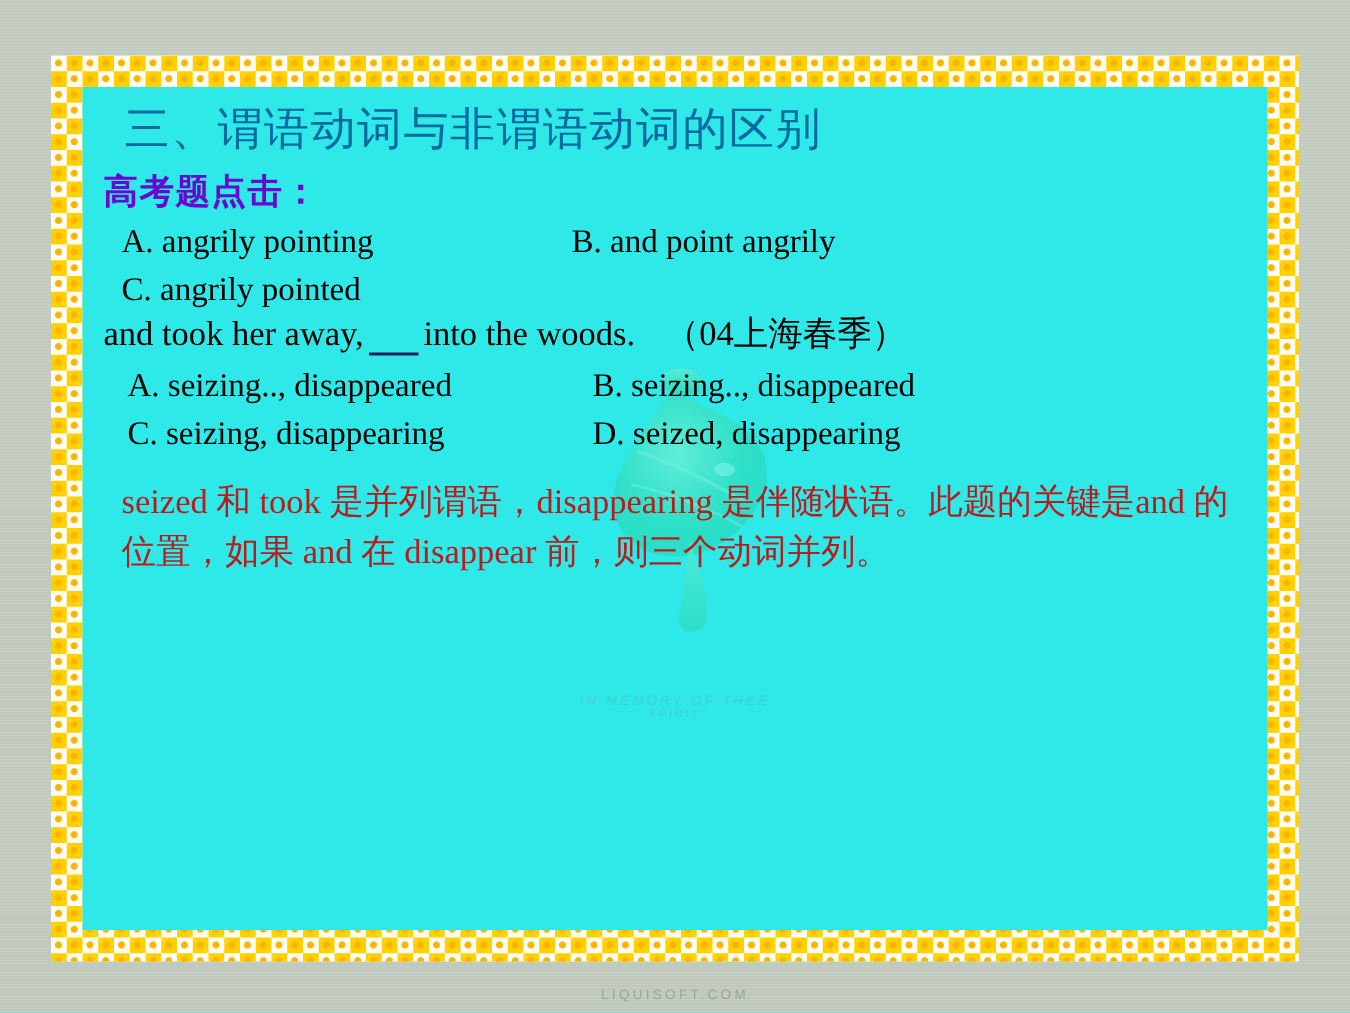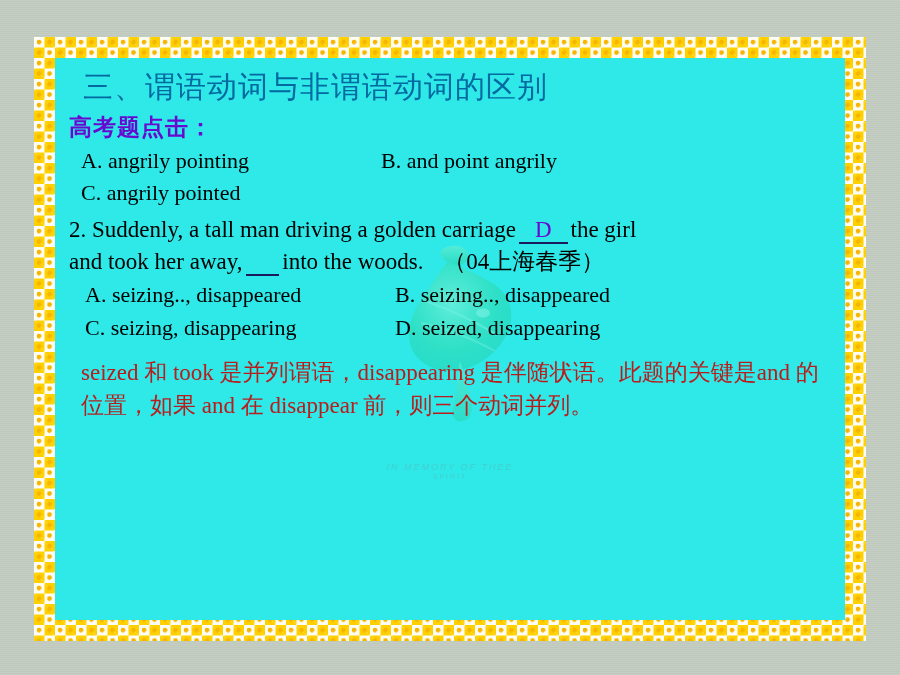--- a/index.html
+++ b/index.html
@@ -202,23 +202,20 @@
 
         <div class="opts">
           <span class="col-a">A. angrily pointing</span>
           <span class="col-b">B. and point angrily</span>
         </div>
         <div class="opts">
           <span class="col-a">C. angrily pointed</span>
         </div>
 
 
-        <div class="qline" style="margin-top:8px;">
-          <span>2. Suddenly, a tall man driving a golden carriage</span><span class="blank">D</span><span>the girl</span>
-        </div>
 
         <div class="qline tight">
           <span>and took her away,</span><span class="blank empty">&nbsp;</span><span>into the woods.</span>
           <span style="margin-left:14px;">（04上海春季）</span>
         </div>
 
         <div class="opts opts2">
           <span class="col-a">A. seizing.., disappeared</span>
           <span class="col-b">B. seizing.., disappeared</span>
         </div>
@@ -226,14 +223,15 @@
           <span class="col-a">C. seizing, disappearing</span>
           <span class="col-b">D. seized, disappearing</span>
         </div>
 
         <div class="explain2">seized 和 took 是并列谓语，disappearing 是伴随状语。此题的关键是and 的位置，如果 and 在 disappear 前，则三个动词并列。</div>
 
       </div>
     </div>
   </div>
 
+  <div id="site-wm">LIQUISOFT.COM</div>
 
 </div>
 
 </body></html>

